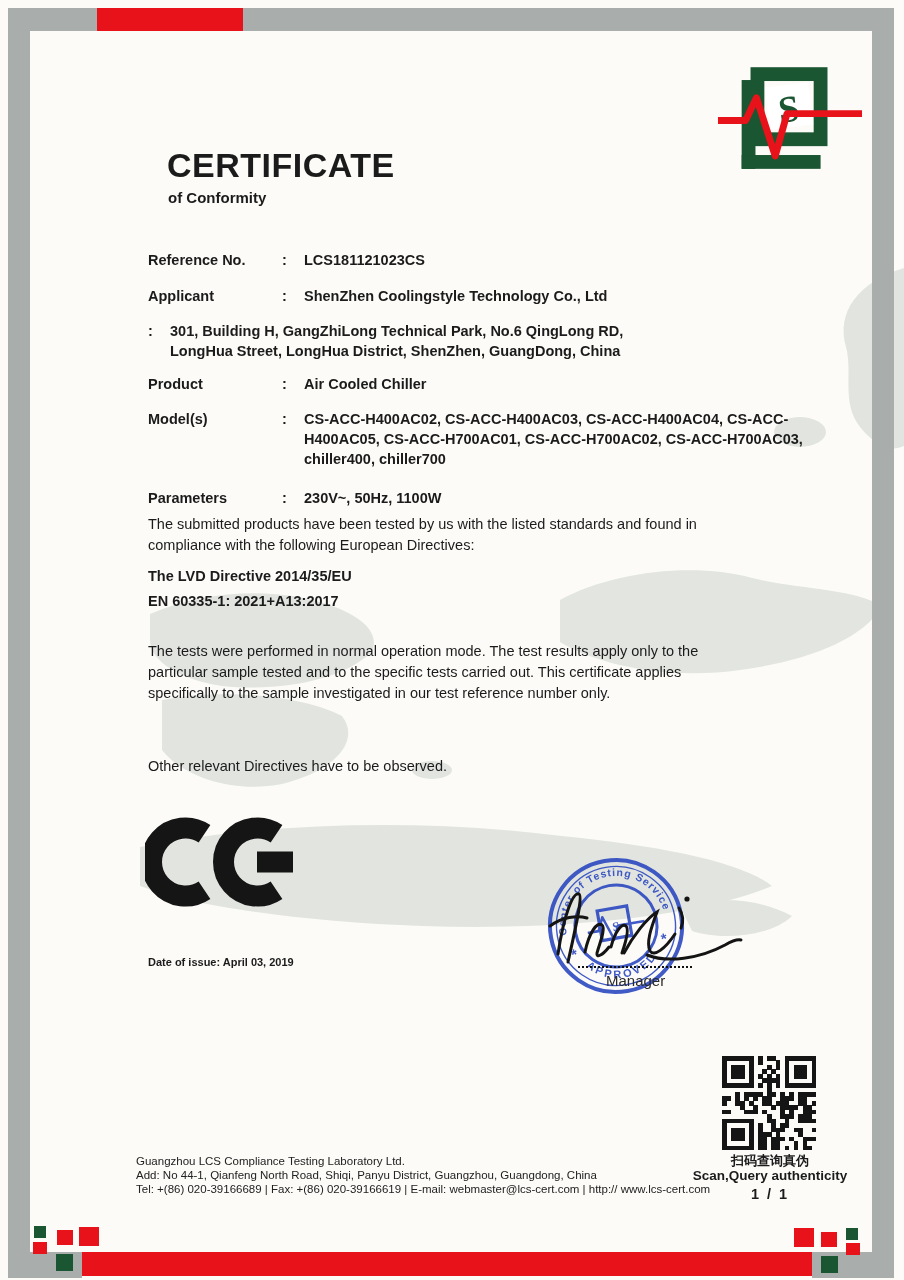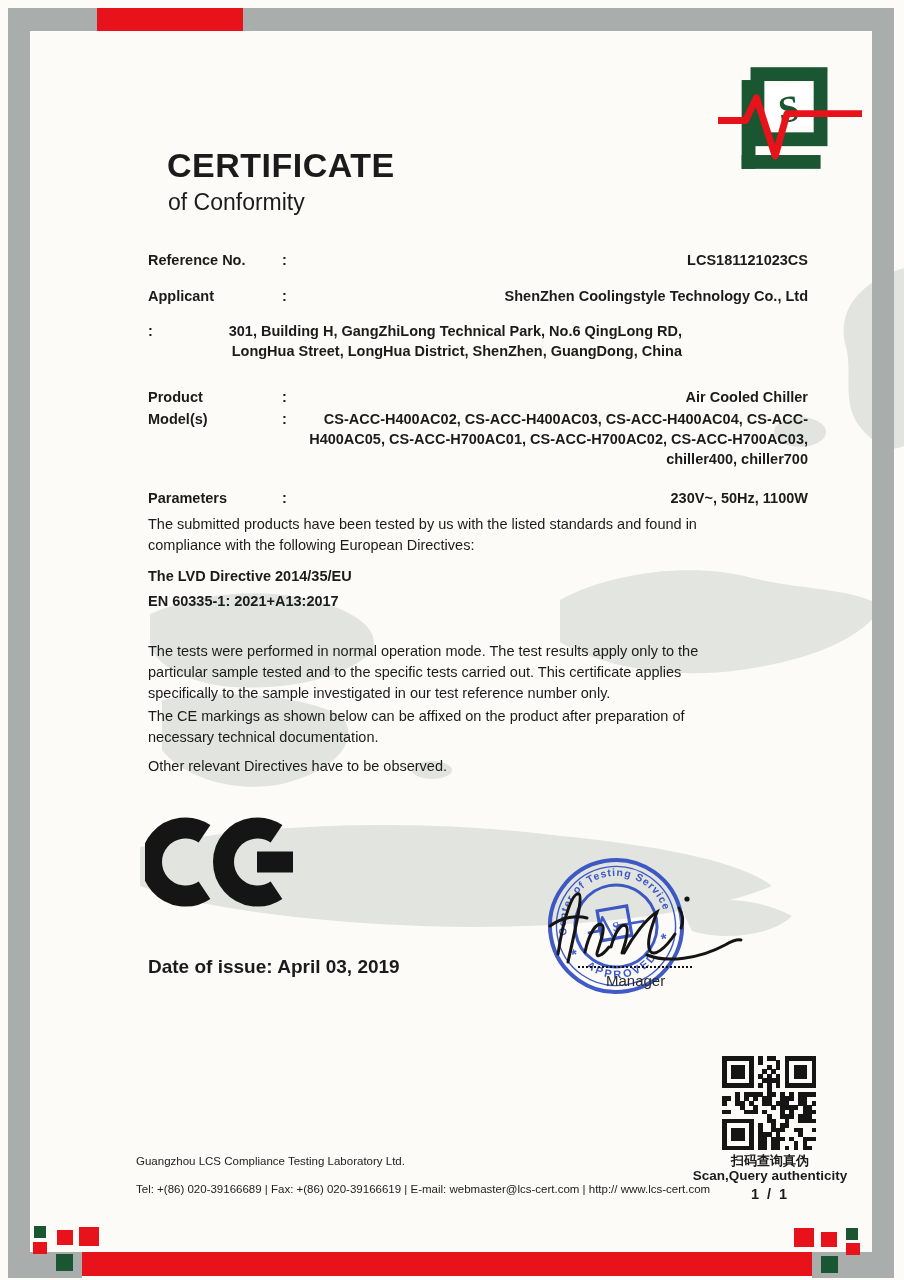--- a/index.html
+++ b/index.html
@@ -5,25 +5,25 @@
   html,body{margin:0;padding:0;background:#ffffff;}
   .page{position:relative;width:904px;height:1280px;background:#fcfbf8;overflow:hidden;
         font-family:"Liberation Sans","DejaVu Sans",sans-serif;color:#1b1b1b;}
   .abs{position:absolute;}
   
   .bar{position:absolute;background:#a9aeac;}
   .red-block{position:absolute;background:#e8121a;}
   .sq{position:absolute;}
   
   .title{font-size:34px;font-weight:bold;letter-spacing:.5px;}
-  .subtitle{font-size:23px;font-weight:normal;}
+  .subtitle{font-size:15px;font-weight:bold;}
   .field-row{position:absolute;left:148px;display:flex;width:660px;font-size:14.5px;font-weight:bold;line-height:1.38;}
   .field-label{width:134px;flex:none;}
   .field-colon{width:22px;flex:none;text-align:left;}
-  .field-value{width:512px;text-align:right;}
+  .field-value{width:512px;}
   .para{position:absolute;left:148px;font-size:14.5px;line-height:1.44;}
   .bold{font-weight:bold;}
   .footer-line{font-size:11.5px;line-height:1.22;color:#222;}
   .qr-caption-zh{font-size:13px;font-weight:bold;}
   .qr-caption-en{font-size:13.5px;font-weight:bold;}
   .page-num{font-size:14.5px;font-weight:bold;letter-spacing:2px;}
   #qr-code{position:absolute;left:722px;top:1056px;width:94px;height:94px;}
   #qr-code i{position:absolute;background:#151515;}
   .dotted-line{position:absolute;left:578px;top:952px;width:114px;height:14px;border-bottom:2px dotted #111;}
   .manager{position:absolute;left:606px;top:972px;font-size:15px;color:#2a2a2a;}
@@ -90,52 +90,51 @@
   </div>
   <div class="field-row z2" style="top:286px;">
     <span class="field-label">Applicant</span>
     <span class="field-colon">:</span>
     <span class="field-value">ShenZhen Coolingstyle Technology Co., Ltd</span>
   </div>
   <div class="field-row z2" style="top:321px;">
     <span class="field-colon">:</span>
     <span class="field-value">301, Building H, GangZhiLong Technical Park, No.6 QingLong RD, LongHua Street, LongHua District, ShenZhen, GuangDong, China</span>
   </div>
-  <div class="field-row z2" style="top:374px;margin-top:13px;">
+  <div class="field-row z2" style="top:374px;">
     <span class="field-label">Product</span>
     <span class="field-colon">:</span>
     <span class="field-value">Air Cooled Chiller</span>
   </div>
   <div class="field-row z2" style="top:409px;">
     <span class="field-label">Model(s)</span>
     <span class="field-colon">:</span>
     <span class="field-value">CS-ACC-H400AC02, CS-ACC-H400AC03, CS-ACC-H400AC04, CS-ACC-H400AC05, CS-ACC-H700AC01, CS-ACC-H700AC02, CS-ACC-H700AC03, chiller400, chiller700</span>
   </div>
   <div class="field-row z2" style="top:488px;">
     <span class="field-label">Parameters</span>
     <span class="field-colon">:</span>
     <span class="field-value">230V~, 50Hz, 1100W</span>
   </div>
 
   <div class="para z2" style="top:514px;width:600px;">The submitted products have been tested by us with the listed standards and found in compliance with the following European Directives:</div>
   <div class="para z2 bold" style="top:566px;width:600px;">The LVD Directive 2014/35/EU</div>
   <div class="para z2 bold" style="top:593px;width:600px;line-height:1.22;">EN 60335-1: 2021+A13:2017</div>
   <div class="para z2" style="top:641px;width:592px;">The tests were performed in normal operation mode. The test results apply only to the particular sample tested and to the specific tests carried out. This certificate applies specifically to the sample investigated in our test reference number only.</div>
-  <div class="para z2" style="top:706px;width:585px;">The CE markings as shown below can be affixed on the product after preparation of necessary technical documentation.</div>
   <div class="para z2" style="top:756px;width:585px;">Other relevant Directives have to be observed.</div>
 
   <svg class="abs z2" style="left:145px;top:810px;" width="155" height="104" viewBox="0 0 155 102">
     <g stroke="#151515" stroke-width="21" fill="none">
       <path d="M59.5,22.8 A34,34 0 1 0 59.5,79.2"></path>
       <path d="M131.5,22.8 A34,34 0 1 0 131.5,79.2"></path>
       <path d="M112,51 H148"></path>
     </g>
   </svg>
 
-  <div class="abs z2 bold" style="left:148px;top:956px;font-size:19px;">Date of issue: April 03, 2019</div>
+  <div class="abs z2 bold" style="left:148px;top:956px;font-size:11px;">Date of issue: April 03, 2019</div>
 
   <svg class="stamp-wrap z2" viewBox="0 0 150 150">
     <g stroke="#2744c0" fill="none">
       <circle cx="75" cy="75" r="66" stroke-width="4"></circle>
       <circle cx="75" cy="75" r="59.5" stroke-width="1.4"></circle>
       <circle cx="75" cy="75" r="41" stroke-width="3"></circle>
       <rect x="59" y="57" width="30" height="30" stroke-width="3.2"></rect>
       <polyline points="46,77 57,77 63,64 71,88 77,75 92,75 104,75" stroke-width="2.6" stroke-linejoin="round"></polyline>
     </g>
     <path id="stamp-top-arc" d="M25.2,79.4 A50,50 0 1 1 124.8,79.4" fill="none"></path>
@@ -395,15 +394,16 @@
       <i style="left:62.67px;top:89.52px;width:4.78px;height:4.78px"></i>
       <i style="left:71.62px;top:89.52px;width:4.78px;height:4.78px"></i>
       <i style="left:80.57px;top:89.52px;width:4.78px;height:4.78px"></i>
       <i style="left:85.05px;top:89.52px;width:4.78px;height:4.78px"></i>
     </div>
   <div class="abs z2 qr-caption-zh" style="left:722px;top:1152px;width:96px;text-align:center;">扫码查询真伪</div>
   <div class="abs z2 qr-caption-en" style="left:690px;top:1168px;width:160px;text-align:center;">Scan,Query authenticity</div>
   <div class="abs z2 page-num" style="left:722px;top:1186px;width:96px;text-align:center;">1 / 1</div>
 
   <div class="abs z2 footer-line" style="left:136px;top:1154px;">Guangzhou LCS Compliance Testing Laboratory Ltd.</div>
+  <div class="abs z2 footer-line" style="left:136px;top:1168px;">Add: No 44-1, Qianfeng North Road, Shiqi, Panyu District, Guangzhou, Guangdong, China</div>
   <div class="abs z2 footer-line" style="left:136px;top:1182px;">Tel: +(86) 020-39166689  |  Fax: +(86) 020-39166619   |  E-mail: webmaster@lcs-cert.com  |  http:// www.lcs-cert.com</div>
 
 </div>
 
 </body></html>

